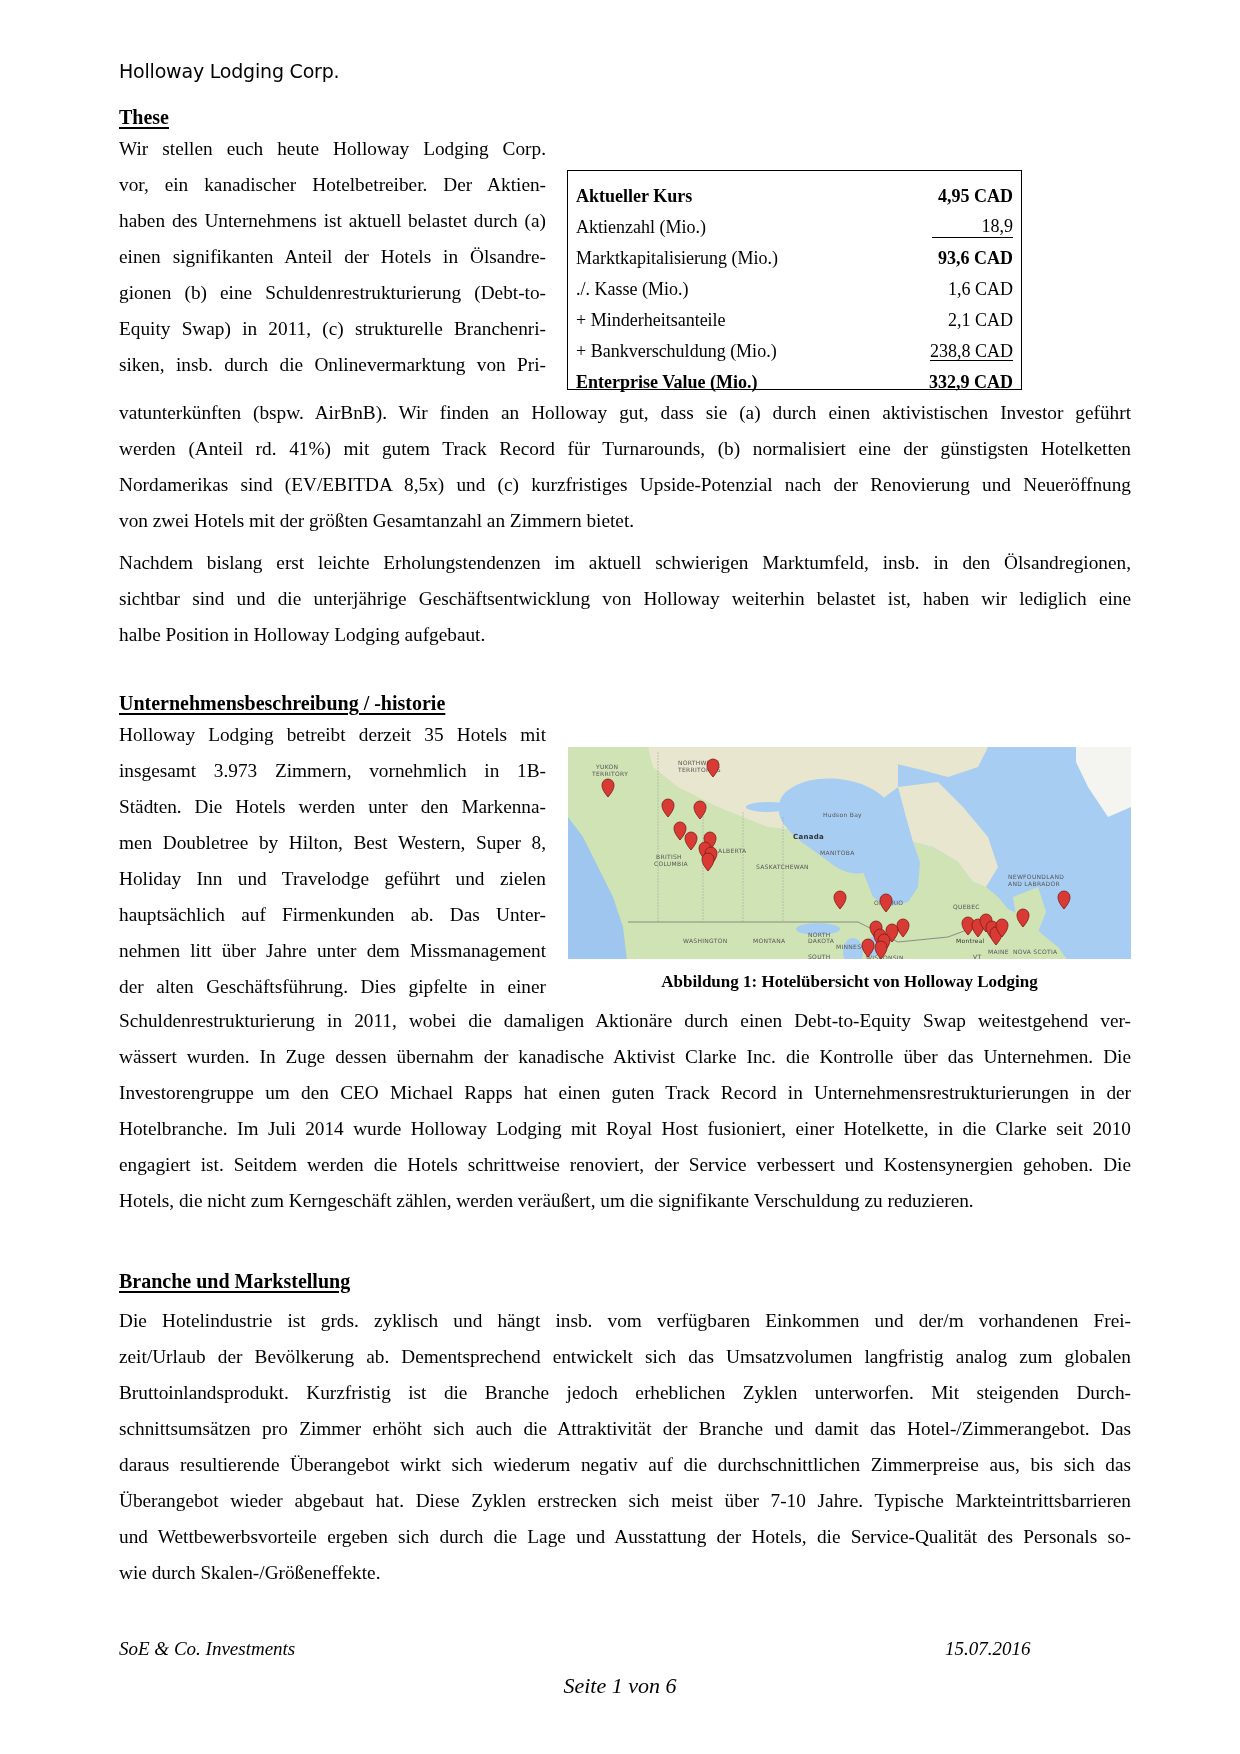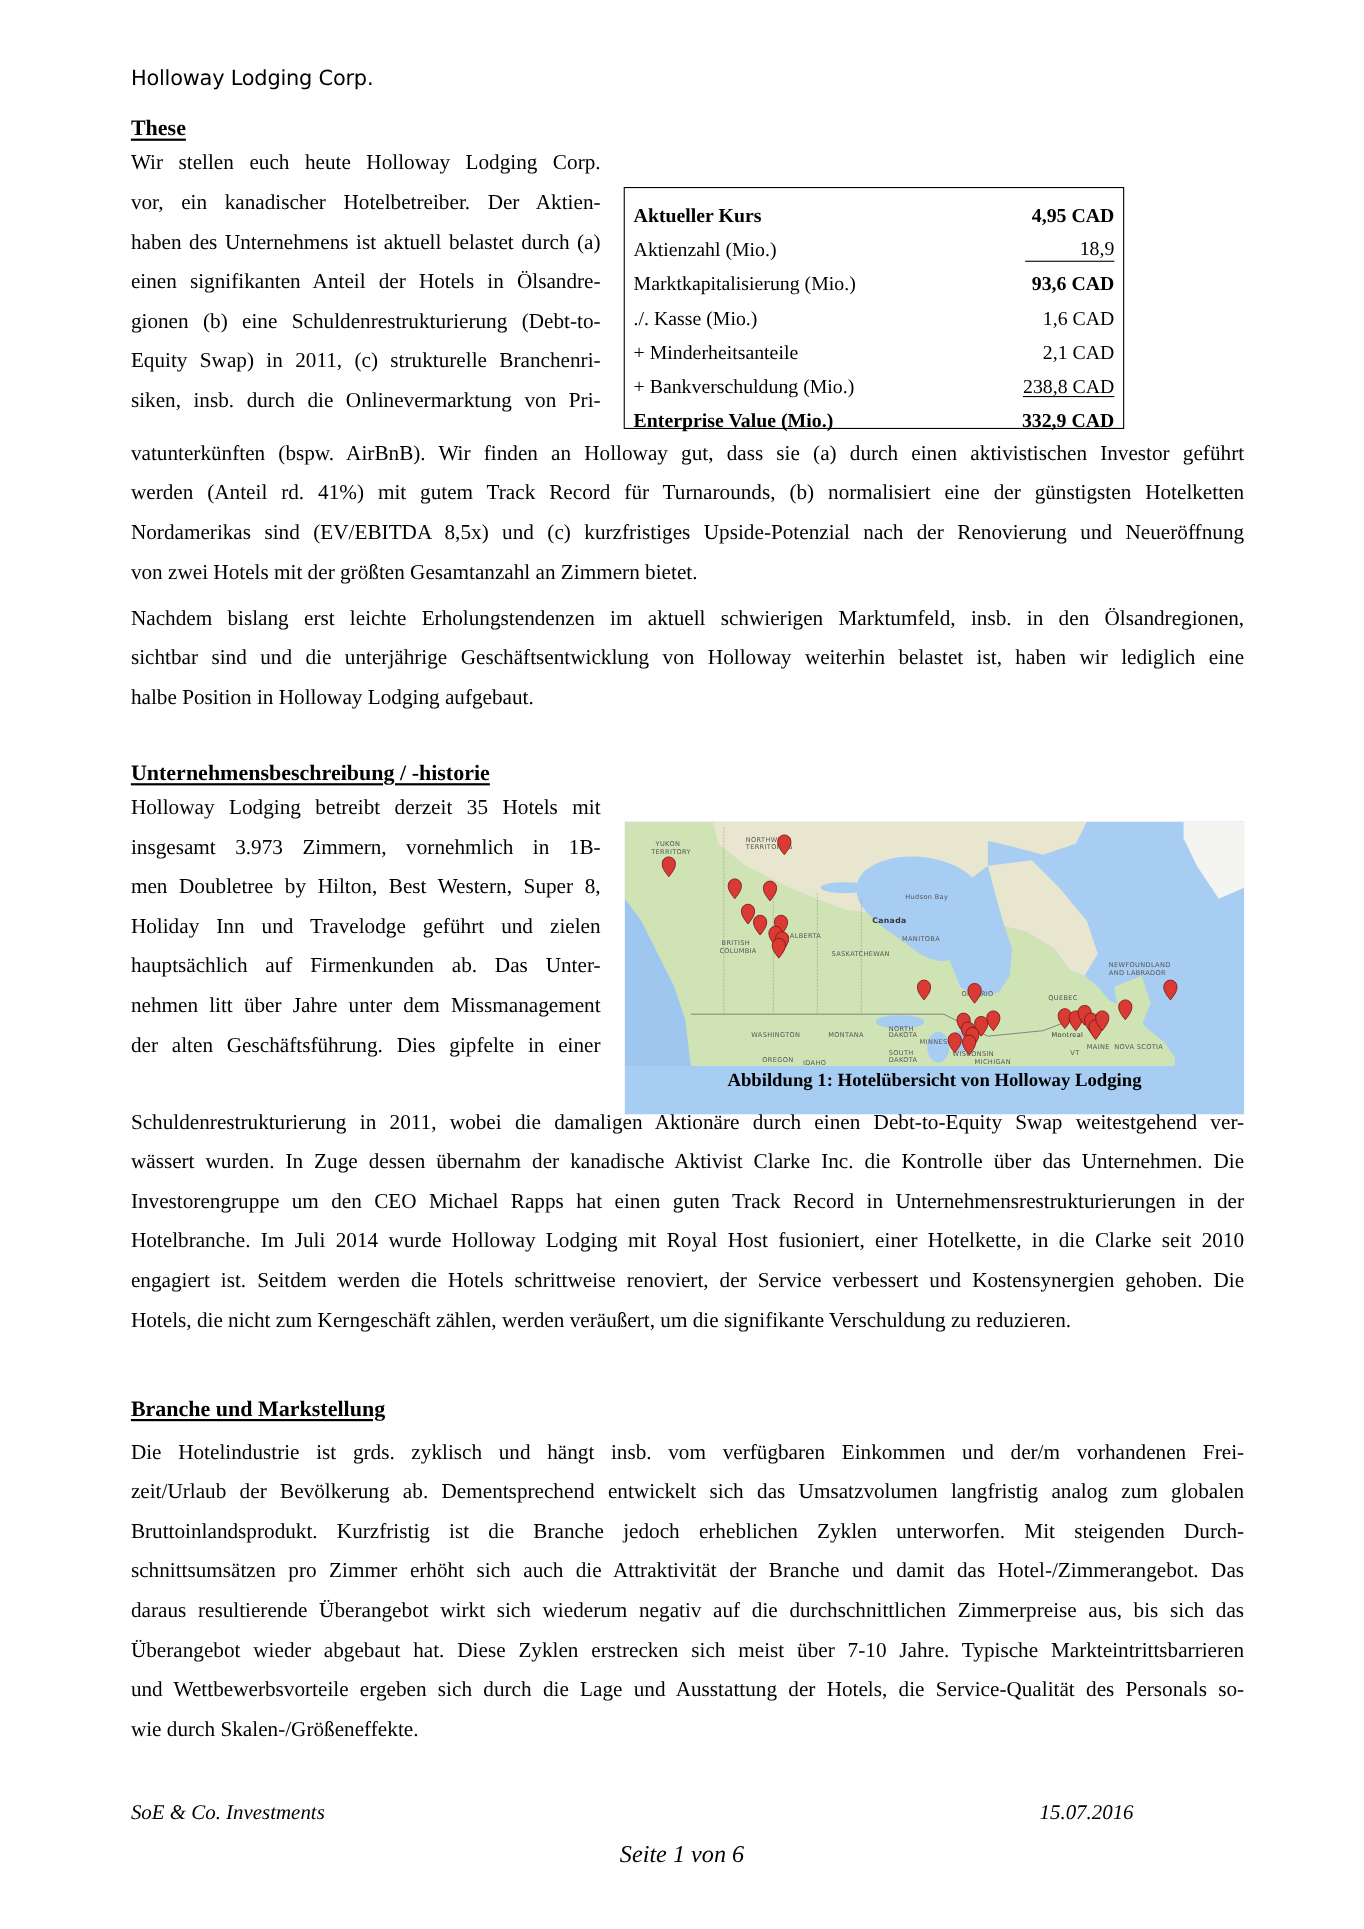--- a/index.html
+++ b/index.html
@@ -8,21 +8,21 @@
   .header { position: absolute; left: 119px; top: 60px; font-family: "DejaVu Sans", sans-serif; font-size: 19px; letter-spacing: -0.2px; }
   .heading { position: absolute; left: 119px; font-family: "Liberation Serif", serif; font-weight: bold; font-size: 20px; text-decoration: underline; text-underline-offset: 3px; }
   .textblock { position: absolute; font-family: "Liberation Serif", serif; font-size: 19.3px; line-height: 36px; text-align: justify; }
   .line { display: block; text-align: justify; text-align-last: justify; white-space: nowrap; height: 36px; }
   .line.last { text-align-last: left; }
   .kv-table { position: absolute; left: 567px; top: 158px; width: 455px; height: 220px; border: 1.5px solid #000; box-sizing: border-box; font-family: "Liberation Serif", serif; font-size: 18px; margin-top: 12px; }
   .kv-row { position: absolute; left: 8px; right: 8px; height: 30px; display: flex; justify-content: space-between; align-items: center; }
   .kv-row .val.ul { border-bottom: 1.3px solid #000; padding-left: 50px; }
   .kv-row .val.ul2 { text-decoration: underline; text-underline-offset: 3px; }
   .bold { font-weight: bold; }
-  .map { position: absolute; left: 568px; top: 747px; width: 563px; height: 266px; overflow: hidden; background: #a8cdf2; }
+  .map { position: absolute; left: 568px; top: 747px; width: 563px; height: 212px; overflow: hidden; background: #a8cdf2; }
   .caption { position: absolute; left: 568px; top: 972px; width: 563px; text-align: center; font-family: "Liberation Serif", serif; font-weight: bold; font-size: 17px; }
   .footer-left { position: absolute; left: 119px; top: 1638px; font-family: "Liberation Serif", serif; font-style: italic; font-size: 19px; }
   .footer-right { position: absolute; left: 945px; top: 1638px; font-family: "Liberation Serif", serif; font-style: italic; font-size: 19px; }
   .footer-page { position: absolute; left: 0; width: 1240px; top: 1673px; text-align: center; font-family: "Liberation Serif", serif; font-style: italic; font-size: 22px; }
   .map-label { font-family: "DejaVu Sans", sans-serif; font-size: 6px; fill: #555; letter-spacing: 0.3px; }
 </style>
 </head>
 <body>
 
 <div class="page">
@@ -83,20 +83,21 @@
     <span class="line">Nachdem bislang erst leichte Erholungstendenzen im aktuell schwierigen Marktumfeld, insb. in den Ölsandregionen,</span>
     <span class="line">sichtbar sind und die unterjährige Geschäftsentwicklung von Holloway weiterhin belastet ist, haben wir lediglich eine</span>
     <span class="line last">halbe Position in Holloway Lodging aufgebaut.</span>
   </div>
 
   <div class="heading" style="top:692px;">Unternehmensbeschreibung / -historie</div>
 
   <div class="textblock" style="left:119px; top:717px; width:427px;">
     <span class="line">Holloway Lodging betreibt derzeit 35 Hotels mit</span>
     <span class="line">insgesamt 3.973 Zimmern, vornehmlich in 1B-</span>
+    <span class="line">Städten. Die Hotels werden unter den Markenna-</span>
     <span class="line">men Doubletree by Hilton, Best Western, Super 8,</span>
     <span class="line">Holiday Inn und Travelodge geführt und zielen</span>
     <span class="line">hauptsächlich auf Firmenkunden ab. Das Unter-</span>
     <span class="line">nehmen litt über Jahre unter dem Missmanagement</span>
     <span class="line">der alten Geschäftsführung. Dies gipfelte in einer</span>
   </div>
 
   <div class="map">
     <svg width="563" height="222" viewBox="0 0 563 222" xmlns="http://www.w3.org/2000/svg">
       <rect x="0" y="0" width="563" height="222" fill="#a8cdf2"></rect>

